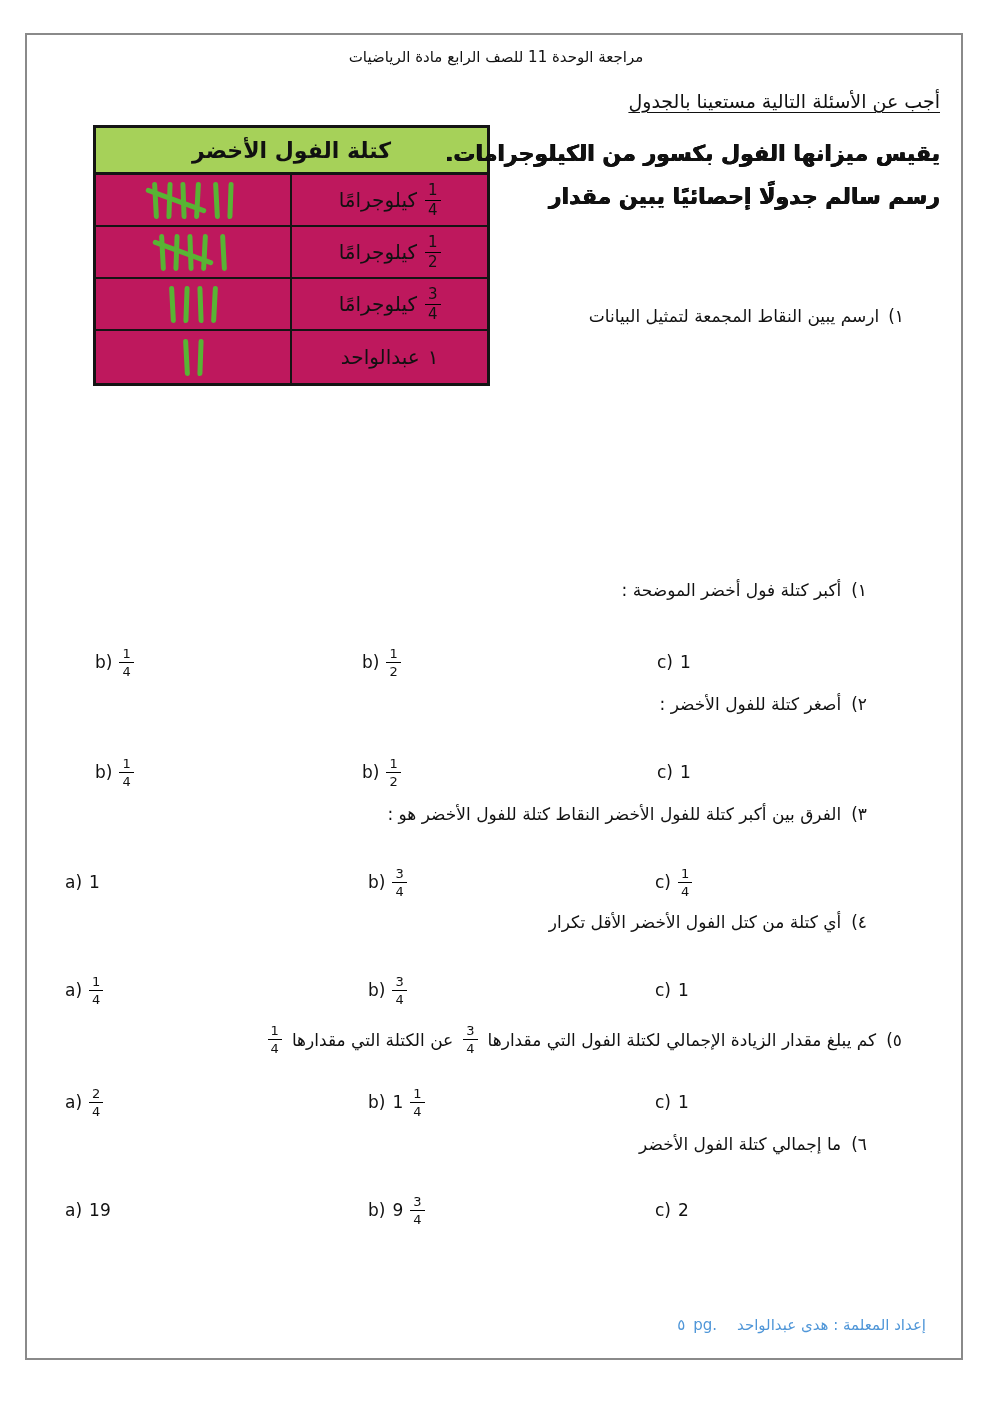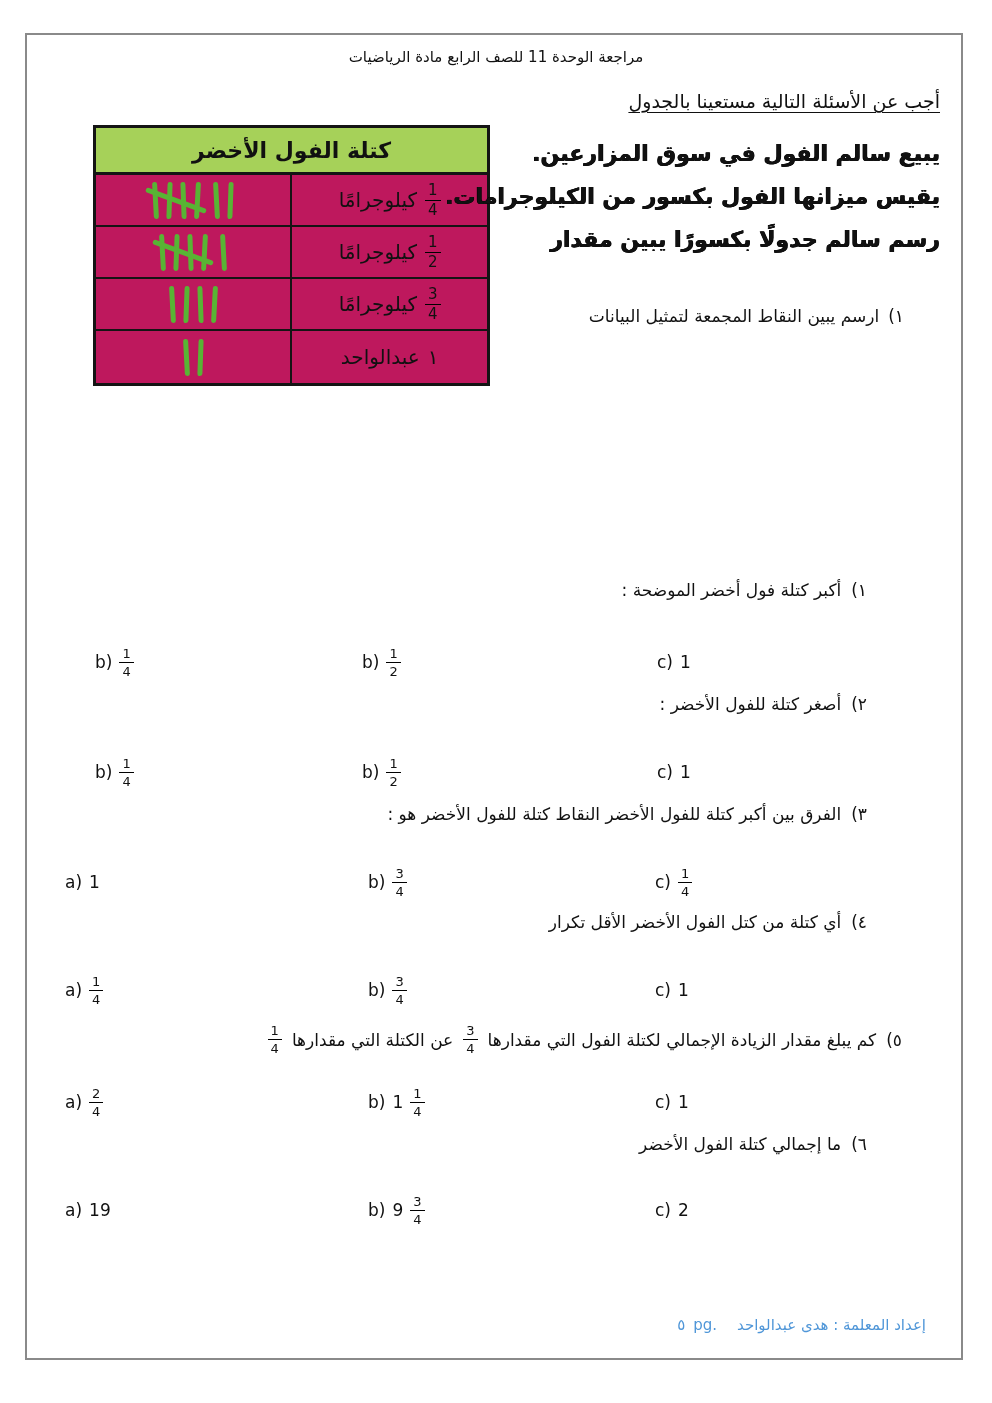--- a/index.html
+++ b/index.html
@@ -148,23 +148,22 @@
       <div class="label-cell">
 
         <span class="whole">١</span>
         <span>عبدالواحد</span>
       </div>
     </div>
   </div>
 
   <div class="intro-title">أجب عن الأسئلة التالية مستعينا بالجدول</div>
   <div class="intro-lines">
-    <div>يبيع سالم الفول في سوق المزارعين.</div>
     <div>يقيس ميزانها الفول بكسور من الكيلوجرامات.</div>
-    <div>رسم سالم جدولًا بكسورًا يبين مقدار</div>
+    <div>رسم سالم جدولًا إحصائيًا يبين مقدار</div>
   </div>
   <div class="intro-task">
     <span class="qnum">(١</span>
     <span>ارسم يبين النقاط المجمعة لتمثيل البيانات</span>
   </div>
 
   <div class="q" style="top:580px; right:125px;">
     <span class="qnum">(١</span>
     <span>أكبر كتلة فول أخضر الموضحة :</span>
   </div>

